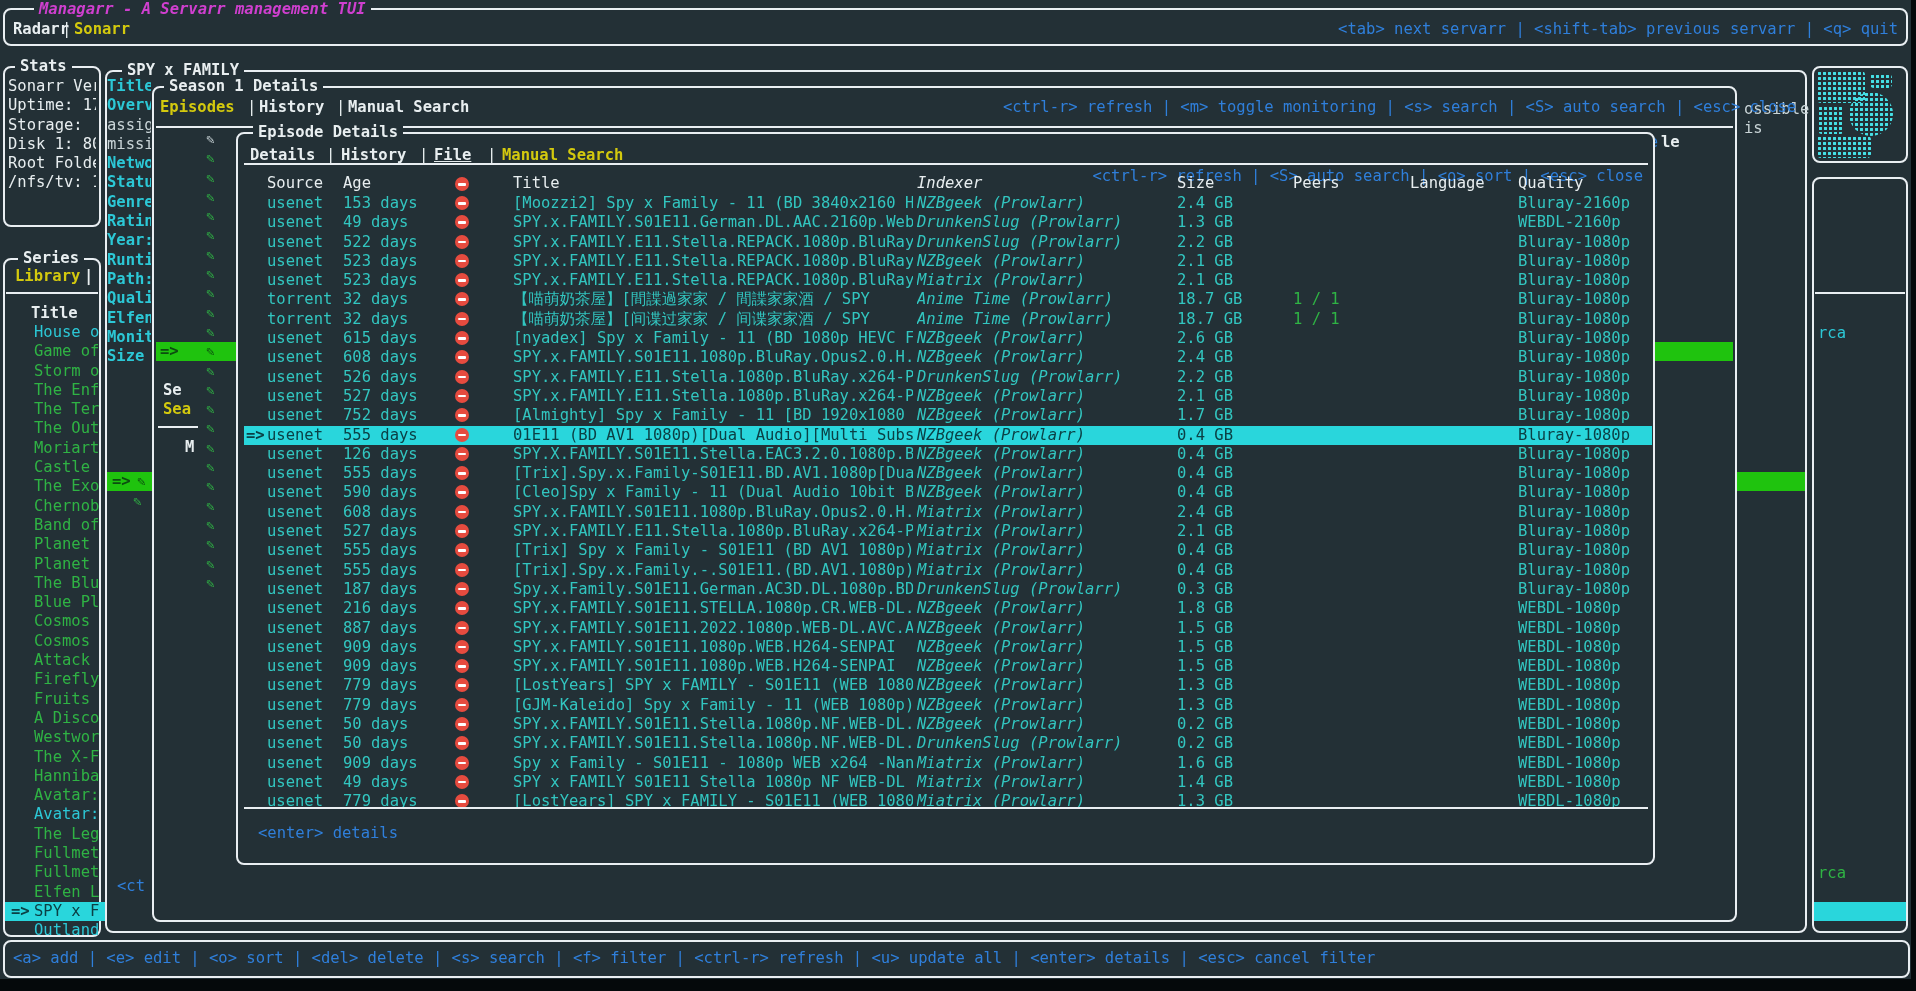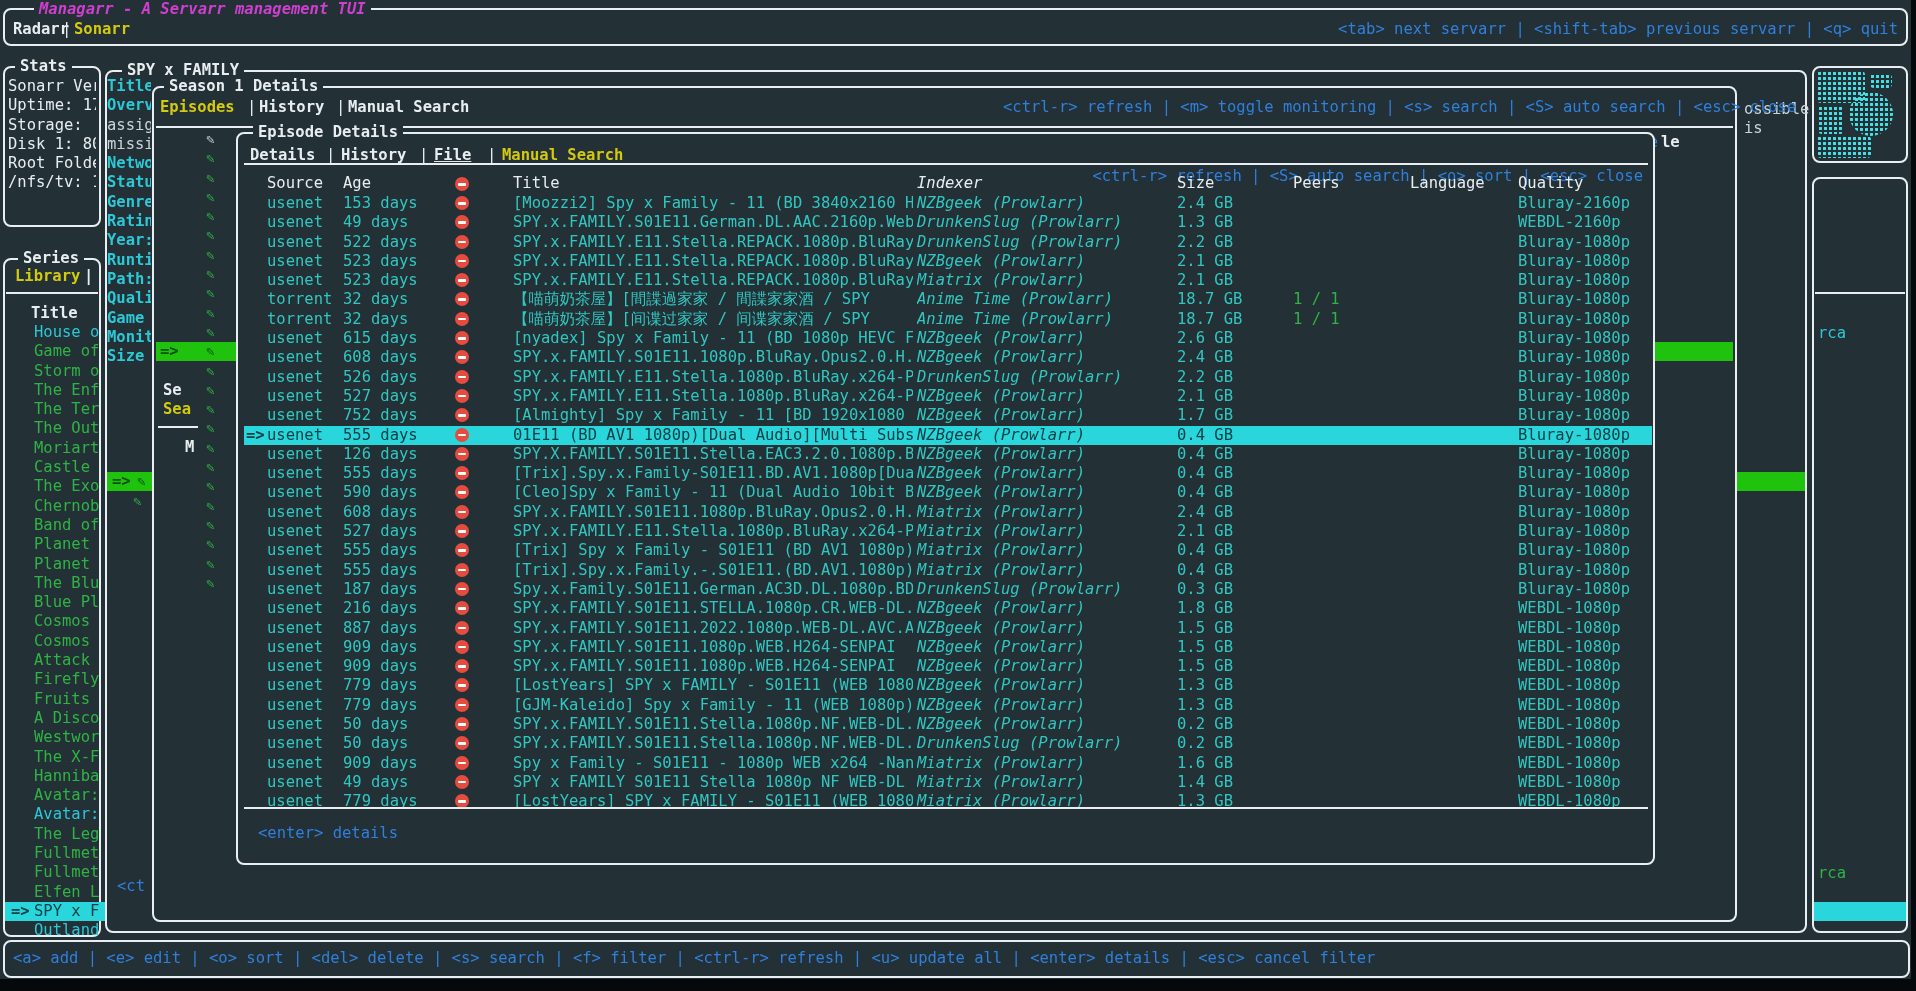--- a/index.html
+++ b/index.html
@@ -303,21 +303,21 @@
       <div class="row cyan">
         <span class="cell b">Runti</span>
       </div>
       <div class="row cyan">
         <span class="cell b">Path:</span>
       </div>
       <div class="row cyan">
         <span class="cell b">Quali</span>
       </div>
       <div class="row cyan">
-        <span class="cell b">Game</span>
+        <span class="cell b">Elfen</span>
       </div>
       <div class="row cyan">
         <span class="cell b">Monit</span>
       </div>
       <div class="row cyan">
         <span class="cell b">Size</span>
       </div>
     </div>
 
   <div class="greenbar" style="left:107px;top:472px;width:1698px;"></div>

